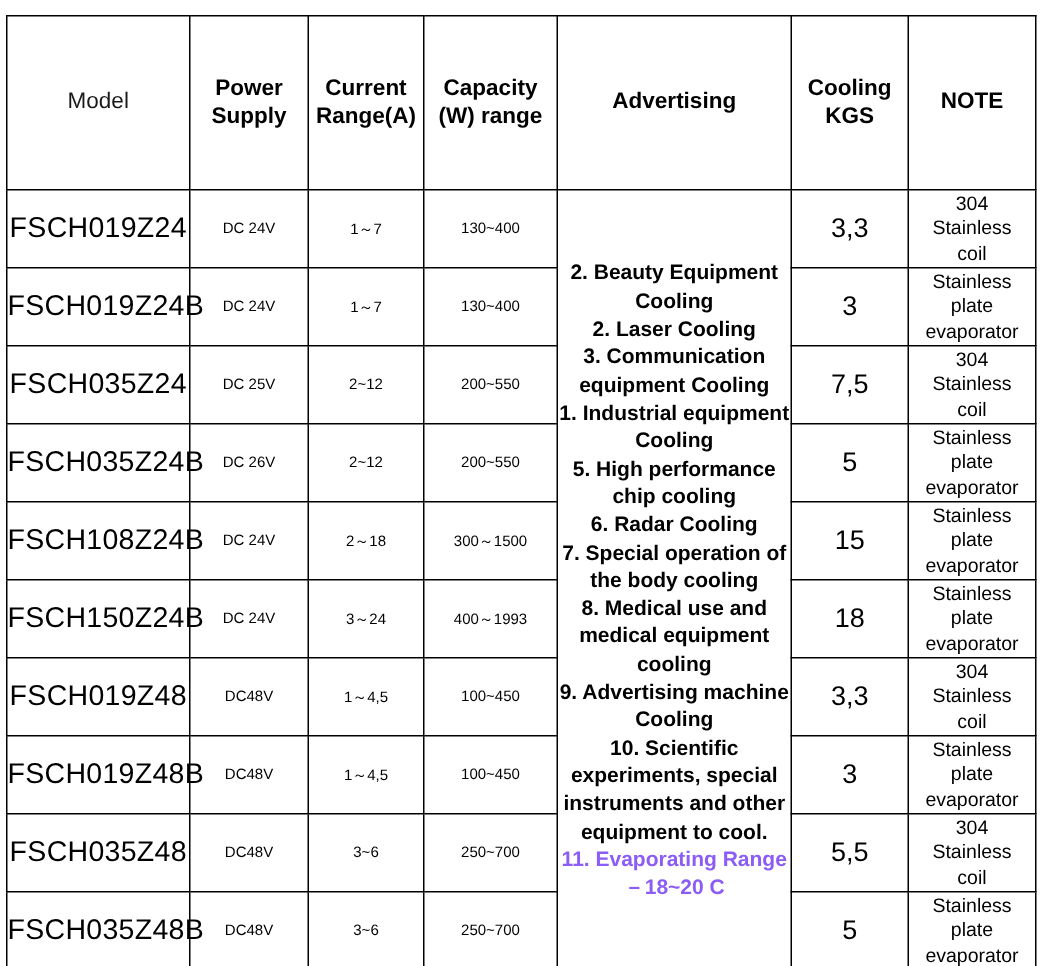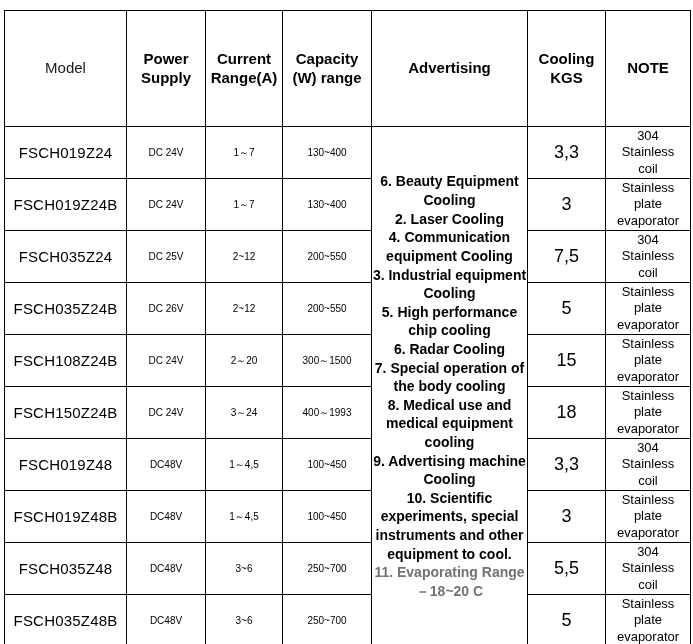--- a/index.html
+++ b/index.html
@@ -64,21 +64,21 @@
   col.c-weight  { width: 78px;  }
   col.c-note    { width: 85px;  }
 
   
   tbody tr { height: 52px; }
 
   td.model {
     background: #e6bfbf;
     text-align: left;
     padding-left: 6px;
-    font-size: 15px;
+    font-size: 19px;
     letter-spacing: 0.2px;
   }
   td.power, td.current, td.cap {
     font-size: 10px;
   }
   td.weight {
     font-size: 18px;
   }
   td.note {
     text-align: left;
@@ -102,21 +102,21 @@
     margin: 0;
     padding: 0;
     list-style: none;
   }
   td.application .app-list li {
     margin: 0;
     padding: 0;
     font-weight: bold;
   }
   td.application .app-list li.accent {
-    color: #737373;
+    color: #8b5cf6;
   }
 </style>
 </head>
 <body>
 
 <div id="page">
 
   <table class="spec">
     <colgroup>
       <col class="c-model">
@@ -153,24 +153,24 @@
     </thead>
 
     <tbody id="table-body">
         <tr>
           <td class="model">FSCH019Z24</td>
           <td class="power">DC 24V</td>
           <td class="current">1～7</td>
           <td class="cap">130~400</td>
           <td class="application" rowspan="10">
             <ul class="app-list">
-              <li>6. Beauty Equipment Cooling</li>
+              <li>2. Beauty Equipment Cooling</li>
               <li>2. Laser Cooling</li>
-              <li>4. Communication equipment Cooling</li>
-              <li>3. Industrial equipment Cooling</li>
+              <li>3. Communication equipment Cooling</li>
+              <li>1. Industrial equipment Cooling</li>
               <li>5. High performance chip cooling</li>
               <li>6. Radar Cooling</li>
               <li>7. Special operation of the body cooling</li>
               <li>8. Medical use and medical equipment cooling</li>
               <li>9. Advertising machine Cooling</li>
               <li>10. Scientific experiments, special instruments and other equipment to cool.</li>
               <li class="accent">11. Evaporating Range －18~20 C</li>
             </ul>
           </td>
           <td class="weight">3,3</td>
@@ -212,21 +212,21 @@
           <td class="weight">5</td>
           <td class="note">
             <span class="nl">Stainless</span>
             <span class="nl">plate</span>
             <span class="nl">evaporator</span>
           </td>
         </tr>
         <tr>
           <td class="model">FSCH108Z24B</td>
           <td class="power">DC 24V</td>
-          <td class="current">2～20</td>
+          <td class="current">2～18</td>
           <td class="cap">300～1500</td>
           <td class="weight">15</td>
           <td class="note">
             <span class="nl">Stainless</span>
             <span class="nl">plate</span>
             <span class="nl">evaporator</span>
           </td>
         </tr>
         <tr>
           <td class="model">FSCH150Z24B</td>

